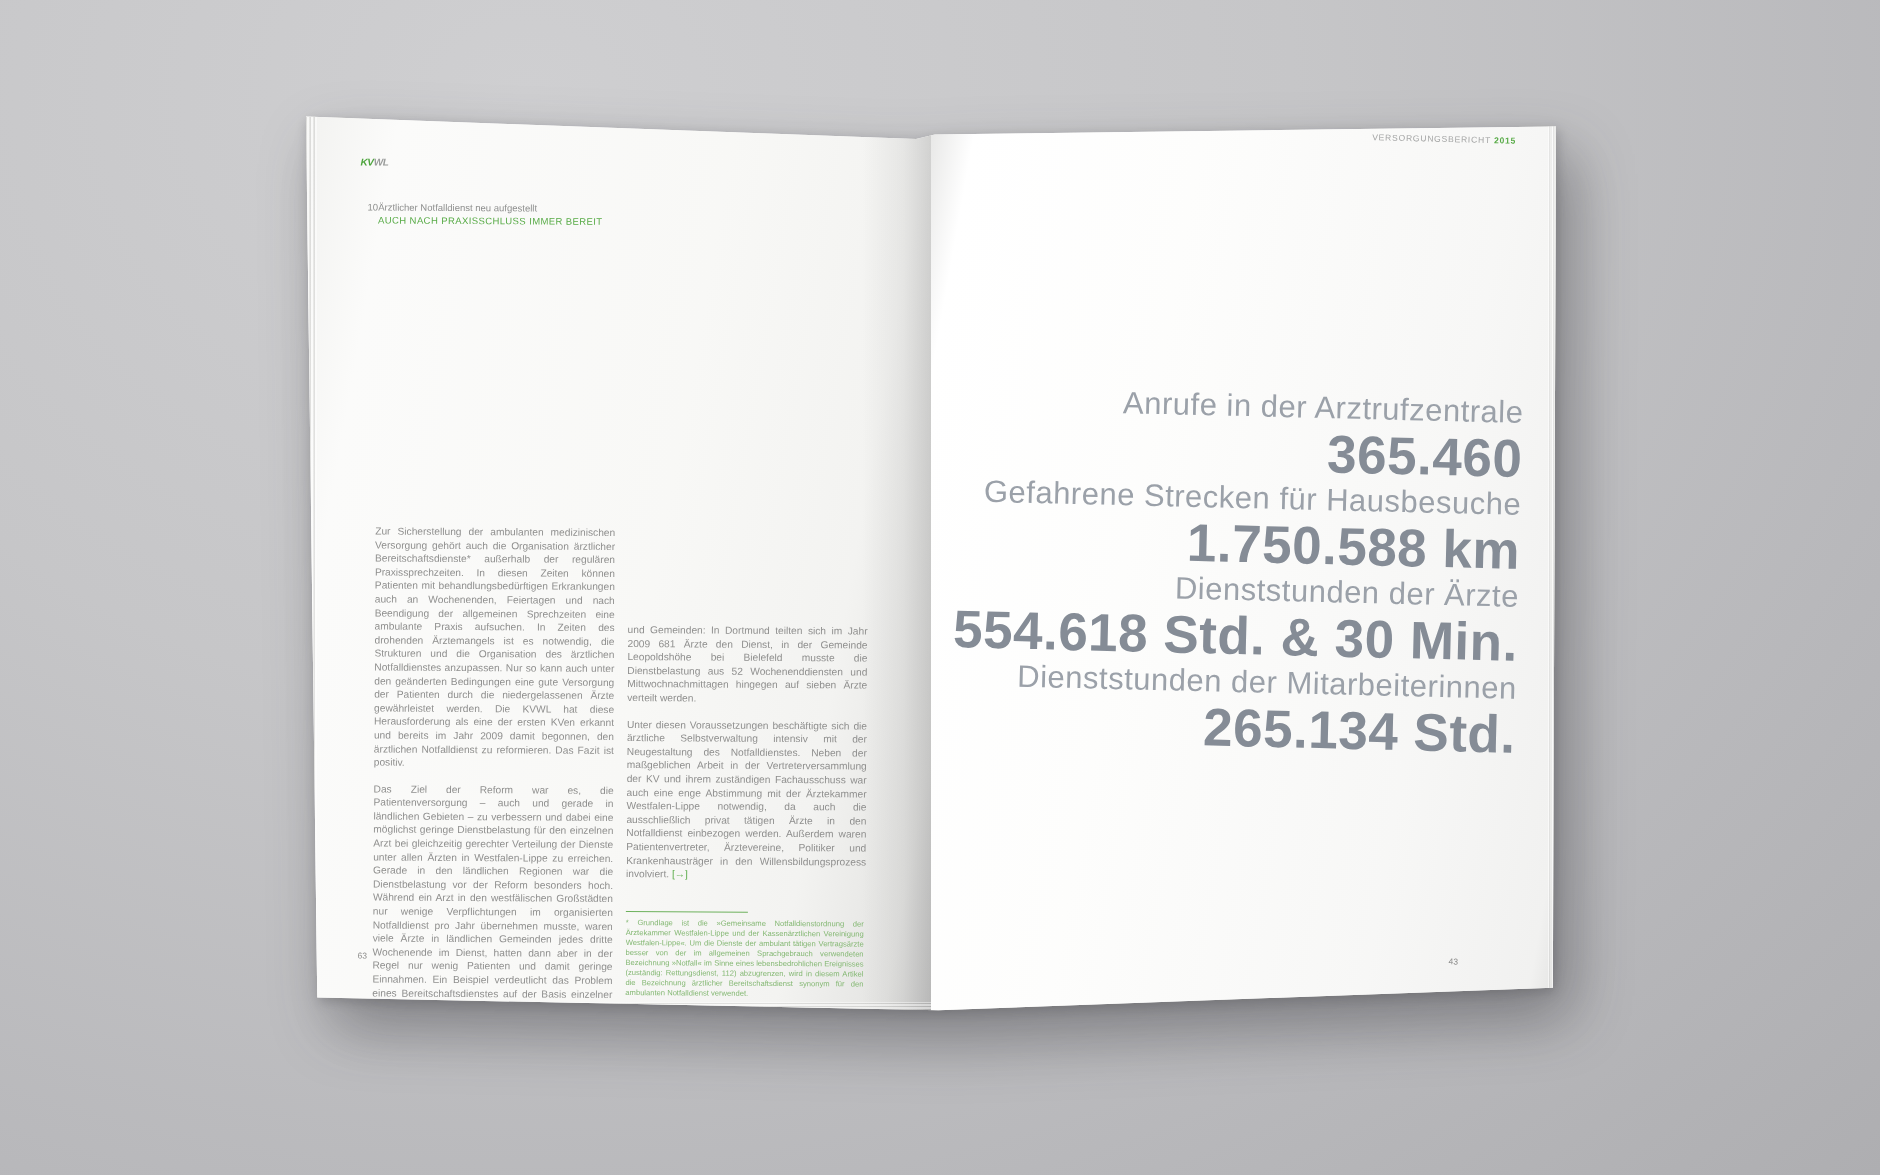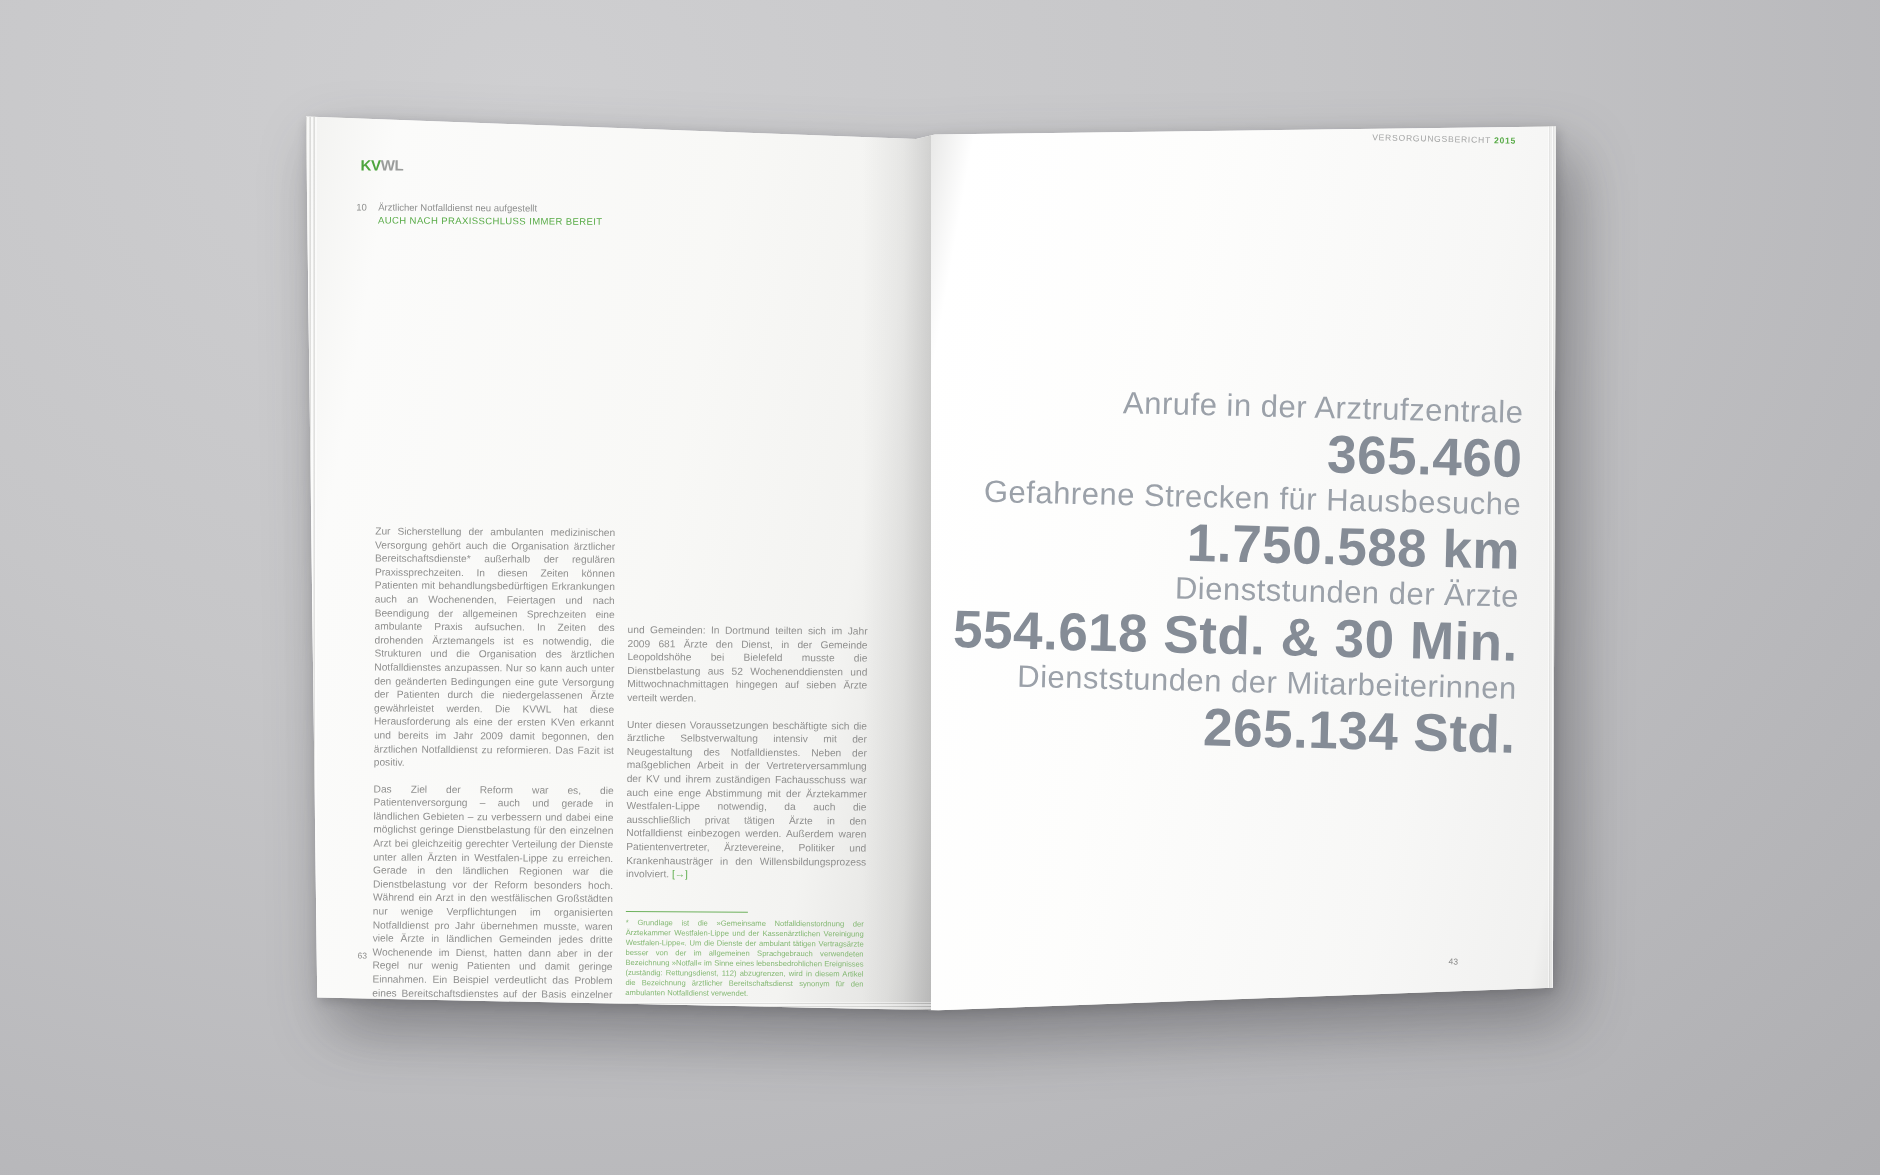--- a/index.html
+++ b/index.html
@@ -42,25 +42,25 @@
   .stack-bottom{
     position:absolute;left:1%;bottom:2px;width:49%;height:8px;opacity:.7;pointer-events:none;
     background:repeating-linear-gradient(0deg, rgba(130,130,128,0.25) 0 1px, rgba(255,255,255,0.6) 1px 3px);
   }
 
   
   .left-content{
     position:absolute;left:0;top:0;width:625px;height:100%;
     transform:rotate(0.35deg);transform-origin:50% 50%;
   }
-  .logo{position:absolute;left:52px;top:46px;font-size:15px;font-weight:bold;letter-spacing:-0.3px;}
+  .logo{position:absolute;left:52px;top:46px;font-size:10px;font-weight:bold;letter-spacing:-0.3px;font-style:italic;}
   .logo .kv{color:#4ea53e;}
   .logo .wl{color:#9a9c9b;}
   .chapter-header{position:absolute;left:48px;top:90px;display:flex;color:#8e8f8e;}
-  .chapter-number{width:22px;font-size:9.5px;line-height:13px;}
+  .chapter-number{width:22px;font-size:9.5px;line-height:13px;text-align:right;}
   .chapter-title{font-size:9.5px;line-height:13px;color:#8e8f8e;}
   .chapter-subtitle{font-size:9.5px;line-height:13px;color:#58ab47;letter-spacing:0.4px;}
   .columns{position:absolute;left:69px;top:414px;width:550px;}
   .col{position:absolute;width:240px;color:#8f8f8e;font-size:10.2px;line-height:13.6px;text-align:justify;}
   .col p{margin:0 0 13px 0;}
   .col-1{left:0;top:0;}
   .col-2{left:253px;top:97px;}
   .arrow-marker{color:#58ab47;white-space:nowrap;}
   .footnote{margin-top:30px;width:238px;color:#84b873;font-size:7.6px;line-height:10px;text-align:justify;}
   .footnote-rule{width:122px;height:1px;background:#6db15c;margin-bottom:6px;}

